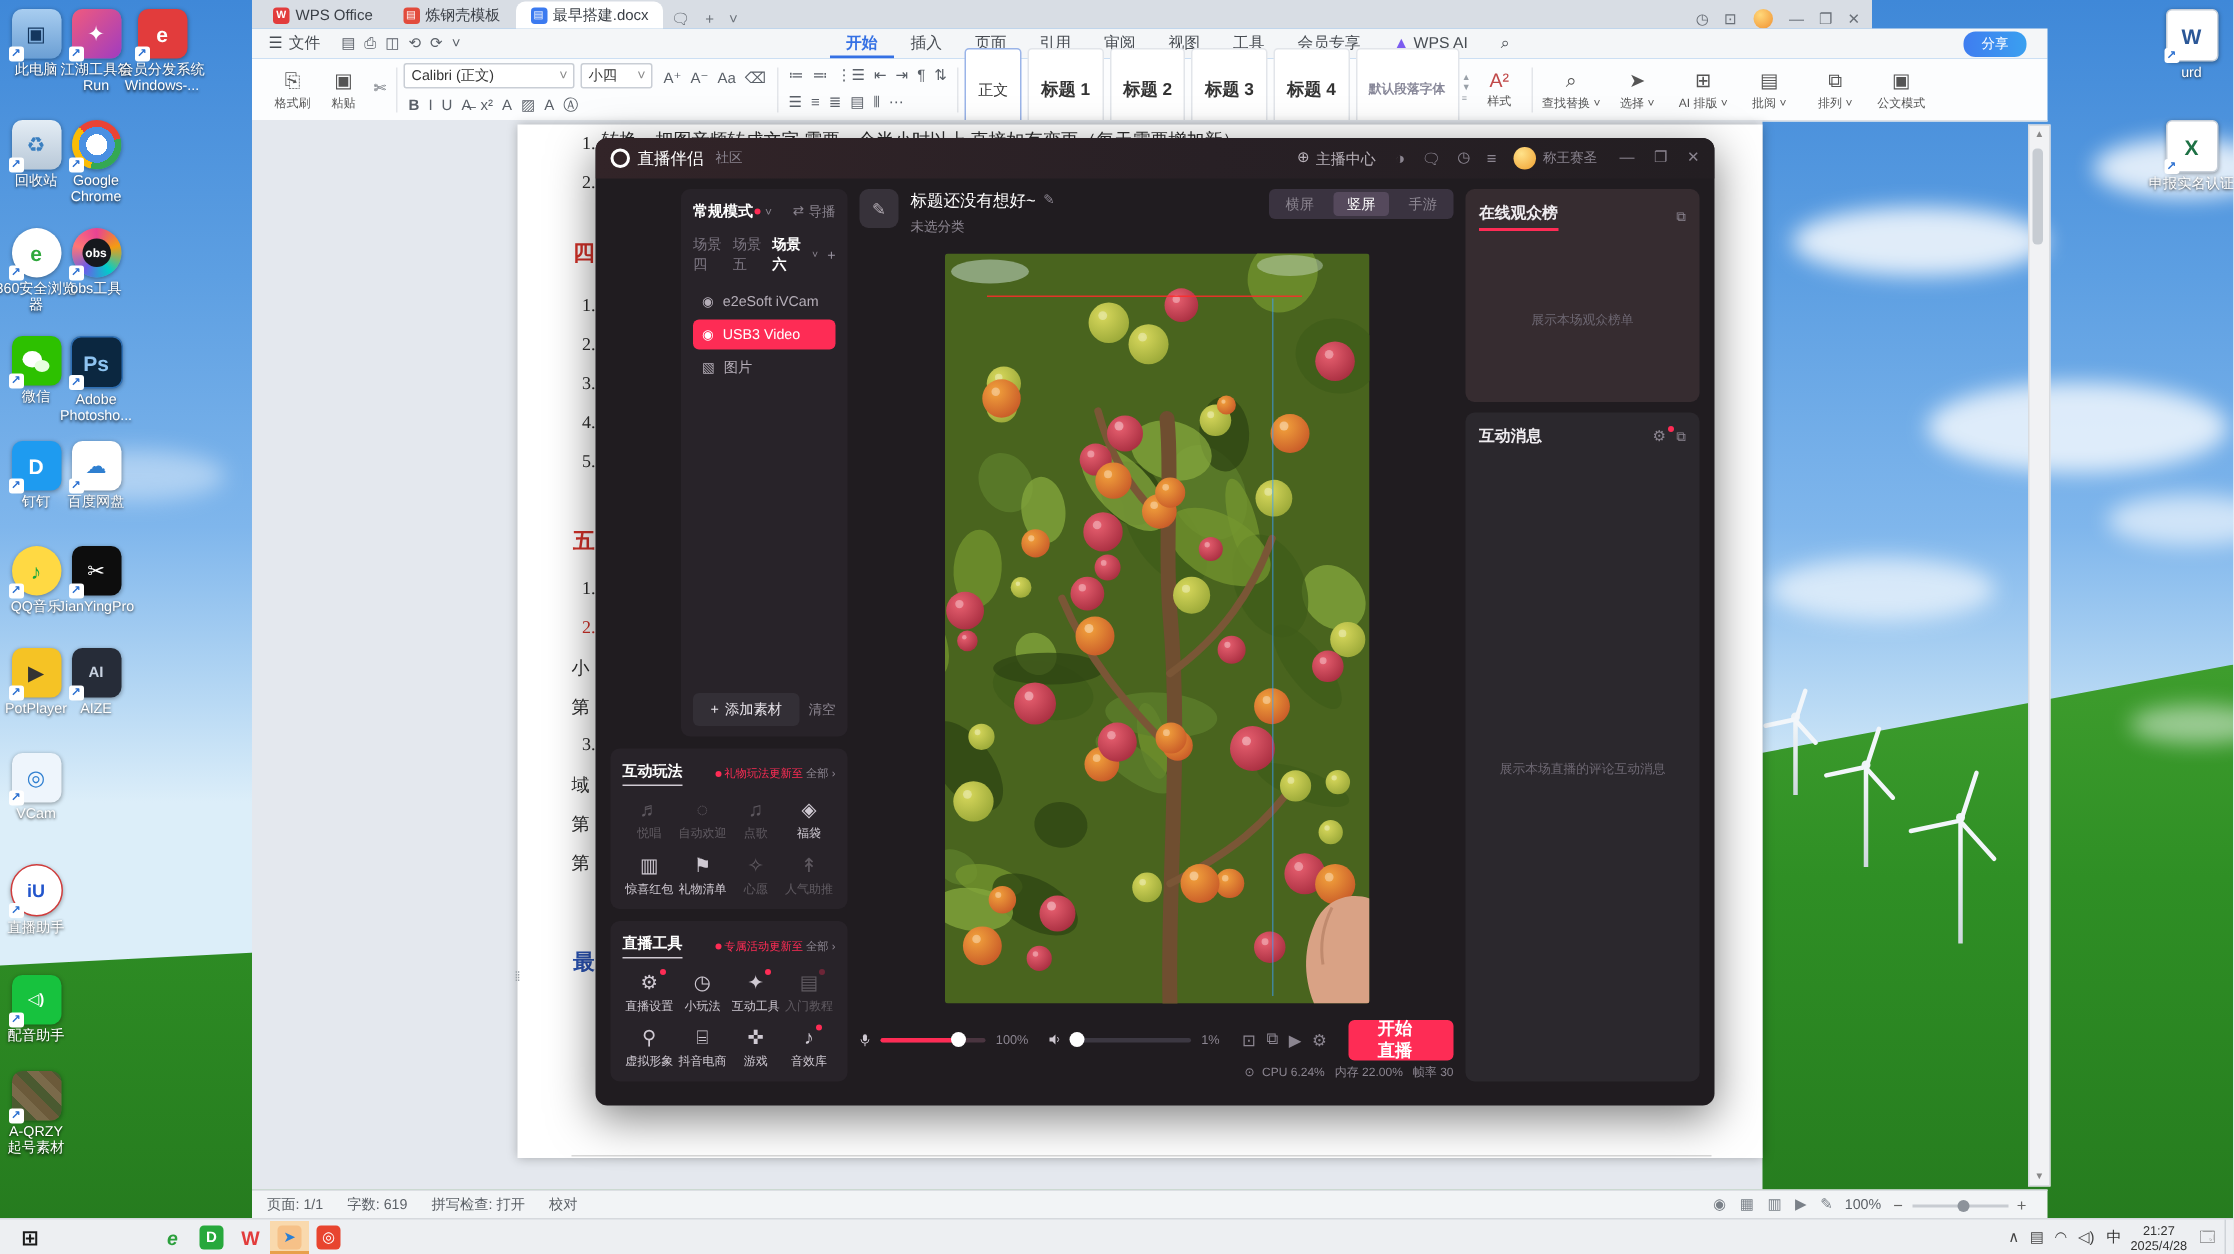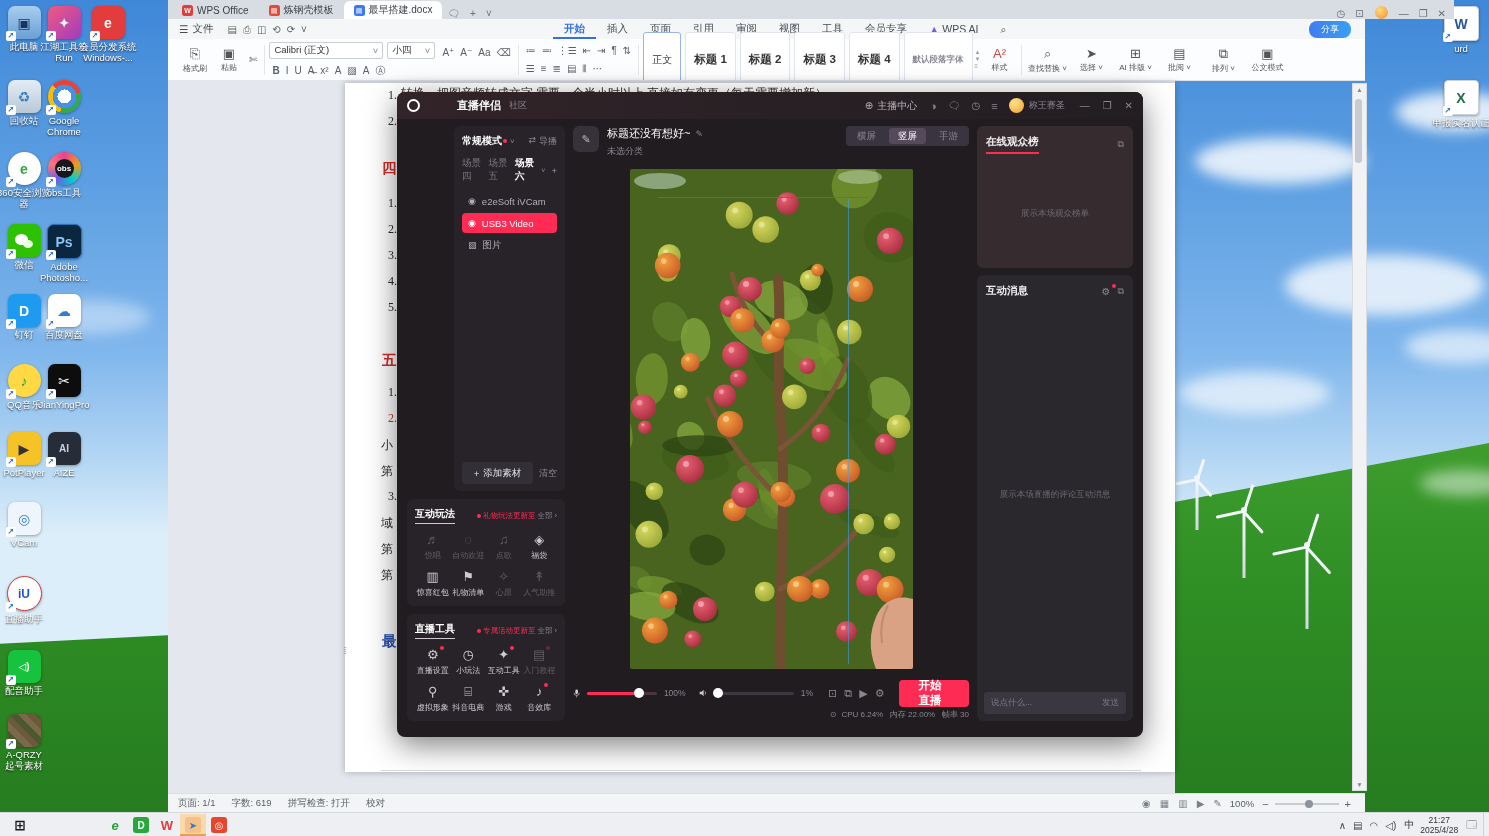--- a/index.html
+++ b/index.html
@@ -27,21 +27,21 @@
   .ic-chrome{background:radial-gradient(circle,#fff 0 7px,#4a90e2 7px 12px,rgba(0,0,0,0) 12px),
              conic-gradient(from -45deg,#ea4335 0 120deg,#34a853 120deg 240deg,#fbbc05 240deg 360deg)!important;border-radius:50%!important;}
   .ic-obs{background:conic-gradient(#e84393,#f39c12,#00cec9,#6c5ce7,#ff7675,#e84393)!important;border-radius:50%!important;}
   .ic-obs i{font-style:normal;background:#16181d;color:#fff;border-radius:50%;width:19px;height:19px;
             font-size:8px;line-height:19px;text-align:center;display:block;}
   .ic-wechat{background:#2dc100!important;}
   .ic-wechat i{position:relative;display:block;width:18px;height:14px;}
   .ic-wechat i::before{content:"";position:absolute;left:0;top:0;width:13px;height:11px;border-radius:50%;background:#fff;}
   .ic-wechat i::after{content:"";position:absolute;right:0;bottom:0;width:10px;height:8px;border-radius:50%;background:#e8ffe0;}
   
-  #wps-tabbar{left:168px;top:0;width:1286px;height:19px;background:#d8dde4;display:flex;align-items:flex-end;font-size:10px;color:#444;}
+  #wps-tabbar{left:168px;top:0;width:1080px;height:19px;background:#d8dde4;display:flex;align-items:flex-end;font-size:10px;color:#444;}
   .wtab{height:18px;display:flex;align-items:center;gap:4px;padding:0 10px;border-radius:6px 6px 0 0;color:#3a3f46;}
   .wtab.active{background:#fff;}
   .wtab .tico{width:11px;height:11px;border-radius:2.5px;color:#fff;font-size:7px;line-height:11px;text-align:center;font-weight:bold;}
   .tbar-glyph{color:#6a7078;font-size:10px;padding:0 5px;}
   #wps-menubar{left:168px;top:19px;width:1197px;height:20px;background:#f4f6f8;display:flex;align-items:center;font-size:10.5px;color:#474c52;}
   .menu-tab{padding:0 11px;height:100%;display:flex;align-items:center;}
   .menu-tab.active{color:#3470e4;font-weight:bold;box-shadow:inset 0 -2px 0 #3470e4;}
   #wps-toolbar{left:168px;top:39px;width:1197px;height:41px;background:#fcfdfe;border-bottom:1px solid #dde1e6;
                display:flex;align-items:center;color:#4a4f56;}
   .tb-sep{width:1px;height:30px;background:#e3e6ea;margin:0 4px;}
@@ -464,21 +464,21 @@
   <span style="font-size:11px;color:#666;">−</span>
   <span style="width:64px;height:2px;background:#c8ccd2;margin:0 6px;position:relative;">
     <span style="position:absolute;left:30px;top:-3px;width:8px;height:8px;border-radius:50%;background:#8d939b;"></span>
   </span>
   <span style="font-size:11px;color:#666;margin-right:14px;">+</span>
 </div>
 
 <div id="stream" class="abs">
   <div id="stream-header">
     <span style="width:13px;height:13px;border-radius:50%;border:2px solid #fff;box-sizing:border-box;margin-right:5px;display:inline-block;"></span>
-    <span style="color:#fff;font-weight:bold;font-size:11px;margin-left:32px;">直播伴侣</span>
+    <span style="color:#fff;font-weight:normal;font-size:11px;">直播伴侣</span>
     <span class="s-dim" style="margin-left:8px;font-size:9px;">社区</span>
     <span style="flex:1"></span>
     <span style="display:flex;align-items:center;gap:4px;">
       <span style="font-size:10px;">⊕</span>
       <span>主播中心</span>
       </span>
     <span class="s-dim" style="margin-left:13px;font-size:11px;">◑</span>
     <span class="s-dim" style="margin-left:11px;font-size:10px;">🗨</span>
     <span class="s-dim" style="margin-left:11px;font-size:10px;">◷</span>
     <span class="s-dim" style="margin-left:11px;font-size:11px;">≡</span>
@@ -864,27 +864,20 @@
       <div class="scard" style="flex:1;background:#2b282d;display:flex;flex-direction:column;">
         <div class="rp-head">
           <span>互动消息</span>
           <span style="flex:1"></span>
           <span class="s-dim" style="font-weight:normal;font-size:10px;position:relative;">⚙<span class="dot"></span></span>
           <span class="s-dim" style="font-weight:normal;font-size:9px;margin-left:7px;">⧉</span>
         </div>
         <div style="flex:1;display:flex;align-items:center;justify-content:center;">
           <span class="empty-txt">展示本场直播的评论互动消息</span>
         </div>
-        <div style="padding:7px;">
-          <div id="chat-input">
-            <span>说点什么...</span>
-            <span style="flex:1"></span>
-            <span>发送</span>
-          </div>
-        </div>
       </div>
     </div>
   </div>
 </div>
 
 <div id="taskbar" class="abs">
   <div id="tb-apps" style="display:flex;align-items:center;">
       <div class="tbico" style="width: 40px;">
         <span style="color: rgb(26, 26, 26); font-size: 14px;">⊞</span>
       </div>

